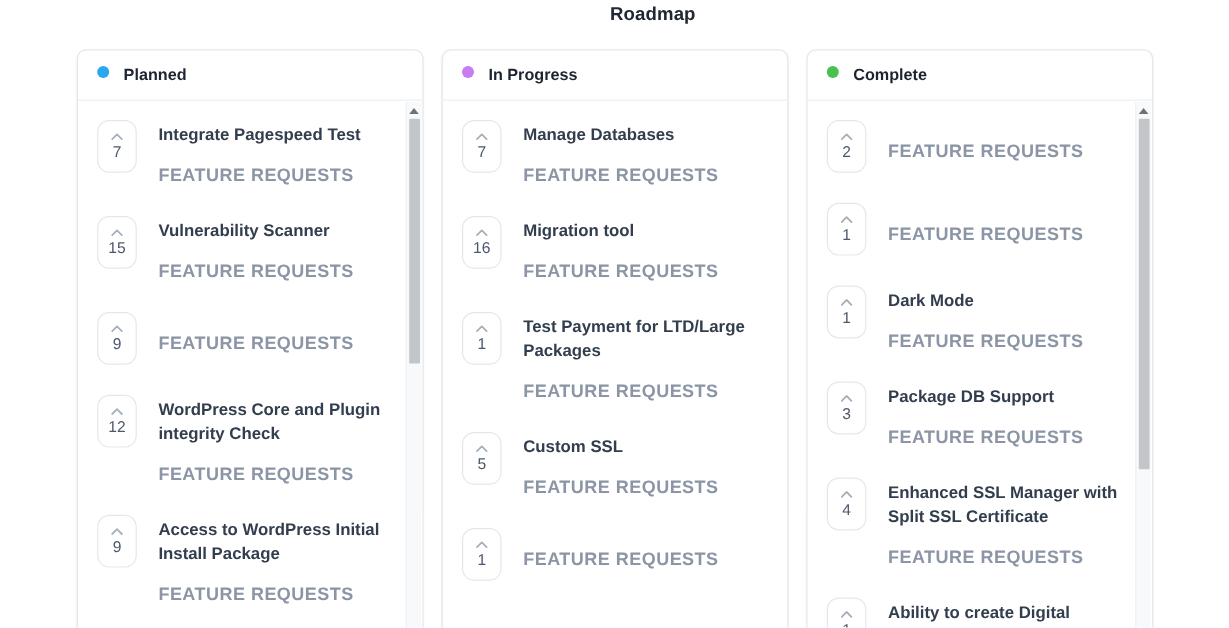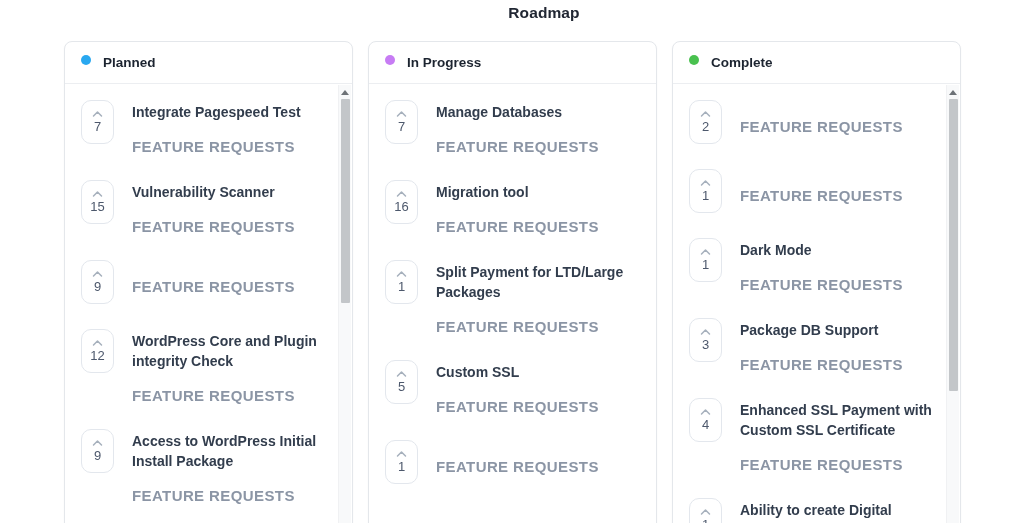--- a/index.html
+++ b/index.html
@@ -254,21 +254,21 @@
   <article class="card">
     <button class="vote">
       <span class="chev">
         <svg width="11" height="8" viewBox="0 0 11 8" aria-hidden="true">
           <path d="M1.5 6 L5.5 2 L9.5 6" stroke="#a6b0bc" stroke-width="1.5" fill="none" stroke-linecap="round" stroke-linejoin="round"></path>
         </svg>
       </span>
       <span class="count">1</span>
     </button>
     <div class="card-text">
-      <div class="card-title">Split Payment for LTD/Large Packages</div>
+      <div class="card-title">Test Payment for LTD/Large Packages</div>
       <div class="card-cat">FEATURE REQUESTS</div>
     </div>
   </article>
 
   <article class="card">
     <button class="vote">
       <span class="chev">
         <svg width="11" height="8" viewBox="0 0 11 8" aria-hidden="true">
           <path d="M1.5 6 L5.5 2 L9.5 6" stroke="#a6b0bc" stroke-width="1.5" fill="none" stroke-linecap="round" stroke-linejoin="round"></path>
         </svg>
@@ -367,21 +367,21 @@
   <article class="card">
     <button class="vote">
       <span class="chev">
         <svg width="11" height="8" viewBox="0 0 11 8" aria-hidden="true">
           <path d="M1.5 6 L5.5 2 L9.5 6" stroke="#a6b0bc" stroke-width="1.5" fill="none" stroke-linecap="round" stroke-linejoin="round"></path>
         </svg>
       </span>
       <span class="count">4</span>
     </button>
     <div class="card-text">
-      <div class="card-title">Enhanced SSL Payment with Custom SSL Certificate</div>
+      <div class="card-title">Enhanced SSL Manager with Split SSL Certificate</div>
       <div class="card-cat">FEATURE REQUESTS</div>
     </div>
   </article>
 
   <article class="card">
     <button class="vote">
       <span class="chev">
         <svg width="11" height="8" viewBox="0 0 11 8" aria-hidden="true">
           <path d="M1.5 6 L5.5 2 L9.5 6" stroke="#a6b0bc" stroke-width="1.5" fill="none" stroke-linecap="round" stroke-linejoin="round"></path>
         </svg>

